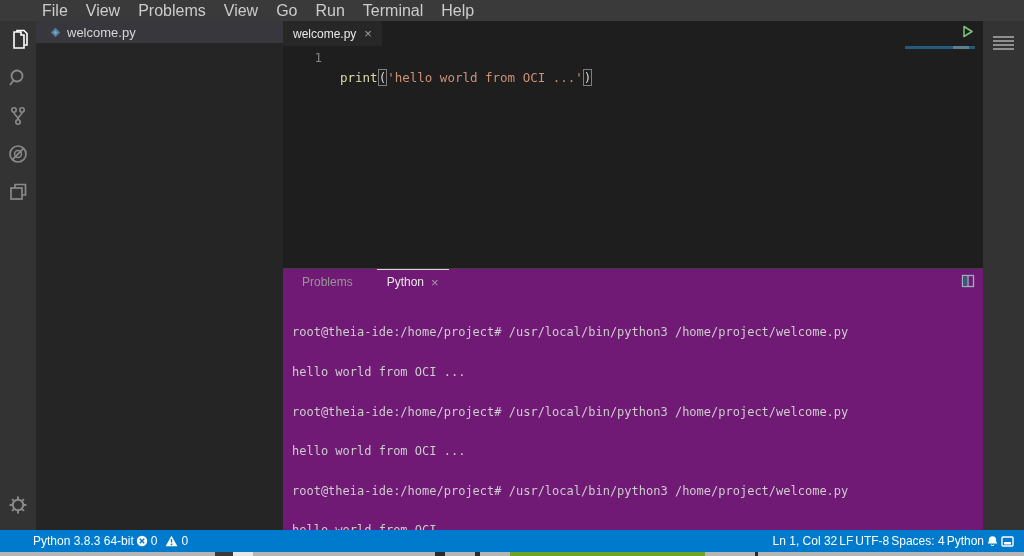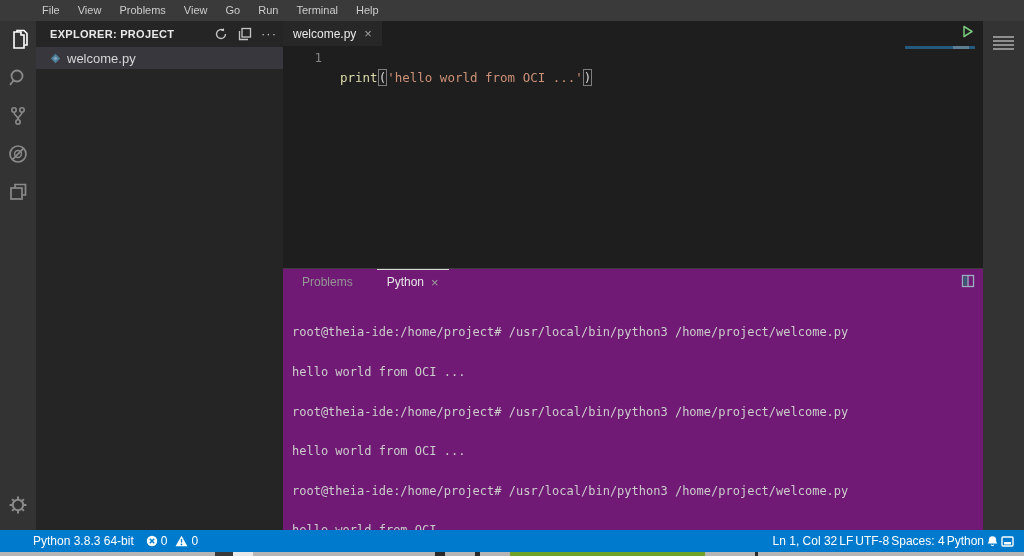--- a/index.html
+++ b/index.html
@@ -3,21 +3,21 @@
 <meta charset="utf-8">
 <style>
   * { margin:0; padding:0; box-sizing:border-box; }
   html,body { width:1024px; height:556px; overflow:hidden; background:#1e1e1e;
               font-family:"Liberation Sans", sans-serif; }
   .app { position:absolute; inset:0; }
 
   
   .menubar { position:absolute; top:0; left:0; right:0; height:21px; background:#3a3a3a;
              display:flex; align-items:center; padding-left:33px; }
-  .menubar .menu-item { color:#cccccc; font-size:11px; padding:0 9px; line-height:21px; cursor:default; }
+  .menubar .menu-item { color:#cccccc; font-size:16px; padding:0 9px; line-height:21px; cursor:default; }
 
   
   .activitybar { position:absolute; top:21px; bottom:26px; left:0; width:36px; background:#333333; }
   .ab-icon { width:36px; height:38px; display:flex; align-items:center; justify-content:center; }
   .ab-bottom { position:absolute; bottom:6px; left:0; width:36px; }
 
   
   .sidebar { position:absolute; top:21px; bottom:26px; left:36px; width:247px; background:#252526; }
   .sb-header { height:26px; display:flex; align-items:center; padding:0 6px 0 14px; }
   .sb-title { color:#e8e8e8; font-size:11px; font-weight:bold; letter-spacing:.3px; flex:1; }
@@ -56,21 +56,21 @@
   .terminal { padding:6px 0 0 9px; font-family:"DejaVu Sans Mono", monospace;
               font-size:12px; line-height:13.2px; color:#cccccc; white-space:pre; }
 
   
   .rightbar { position:absolute; top:21px; bottom:26px; right:0; width:41px; background:#333333; }
   .rb-icon { margin:14px 0 0 9px; }
 
   
   .statusbar { position:absolute; bottom:4px; left:0; right:0; height:22px; background:#007acc;
                display:flex; align-items:center; color:#ffffff; font-size:12px; }
-  .sb-left { display:flex; align-items:flex-end; gap:12px; padding-left:33px; flex:1; }
+  .sb-left { display:flex; align-items:flex-end; gap:2px; padding-left:33px; flex:1; }
   .sb-right { display:flex; align-items:center; gap:2px; padding-right:10px; }
   .sb-item { display:flex; align-items:center; gap:3px; cursor:default; }
   .diag { display:flex; align-items:center; gap:8px; }
   .diag .d { display:flex; align-items:center; gap:3px; }
 
   
   .bottomstrip { position:absolute; bottom:0; left:0; right:0; height:4px; background:#b5b5b5; }
   .strip-seg { position:absolute; top:0; height:4px; }
 
   svg { display:block; }
@@ -139,38 +139,20 @@
             <line x1="6.1" y1="17.9" x2="8.1" y2="15.9"></line>
               <line x1="15.9" y1="8.1" x2="17.9" y2="6.1"></line>
           </g>
           <circle cx="12" cy="12" r="2" fill="#333333"></circle>
         </svg>
       </div>
     </div>
   </div>
 
   <div class="sidebar">
-    <div class="sb-header">
-      <span class="sb-title">EXPLORER: PROJECT</span>
-      <span class="sb-actions">
-        <span class="act">
-          <svg width="14" height="14" viewBox="0 0 14 14">
-            <path d="M11.5 7a4.5 4.5 0 1 1-1.6-3.4" fill="none" stroke="#c5c5c5" stroke-width="1.4"></path>
-            <path d="M10 1v3h-3z" fill="#c5c5c5"></path>
-          </svg>
-        </span>
-        <span class="act">
-          <svg width="14" height="14" viewBox="0 0 14 14">
-            <rect x="4" y="1.5" width="8.5" height="8.5" fill="none" stroke="#c5c5c5" stroke-width="1.3"></rect>
-            <path d="M1.5 4v8.5H10" fill="none" stroke="#c5c5c5" stroke-width="1.3"></path>
-          </svg>
-        </span>
-        <span class="act" style="font-size:13px; letter-spacing:1px; color:#c5c5c5; line-height:8px;">···</span>
-      </span>
-    </div>
     <div class="file-row">
       <svg width="11" height="11" viewBox="0 0 11 11">
         <rect x="2.2" y="2.2" width="6.6" height="6.6" transform="rotate(45 5.5 5.5)" fill="#4f7f9b"></rect>
         <rect x="4" y="4" width="3" height="3" transform="rotate(45 5.5 5.5)" fill="#7fa8bd"></rect>
       </svg>
       <span class="fname">welcome.py</span>
     </div>
   </div>
 
   <div class="main">

